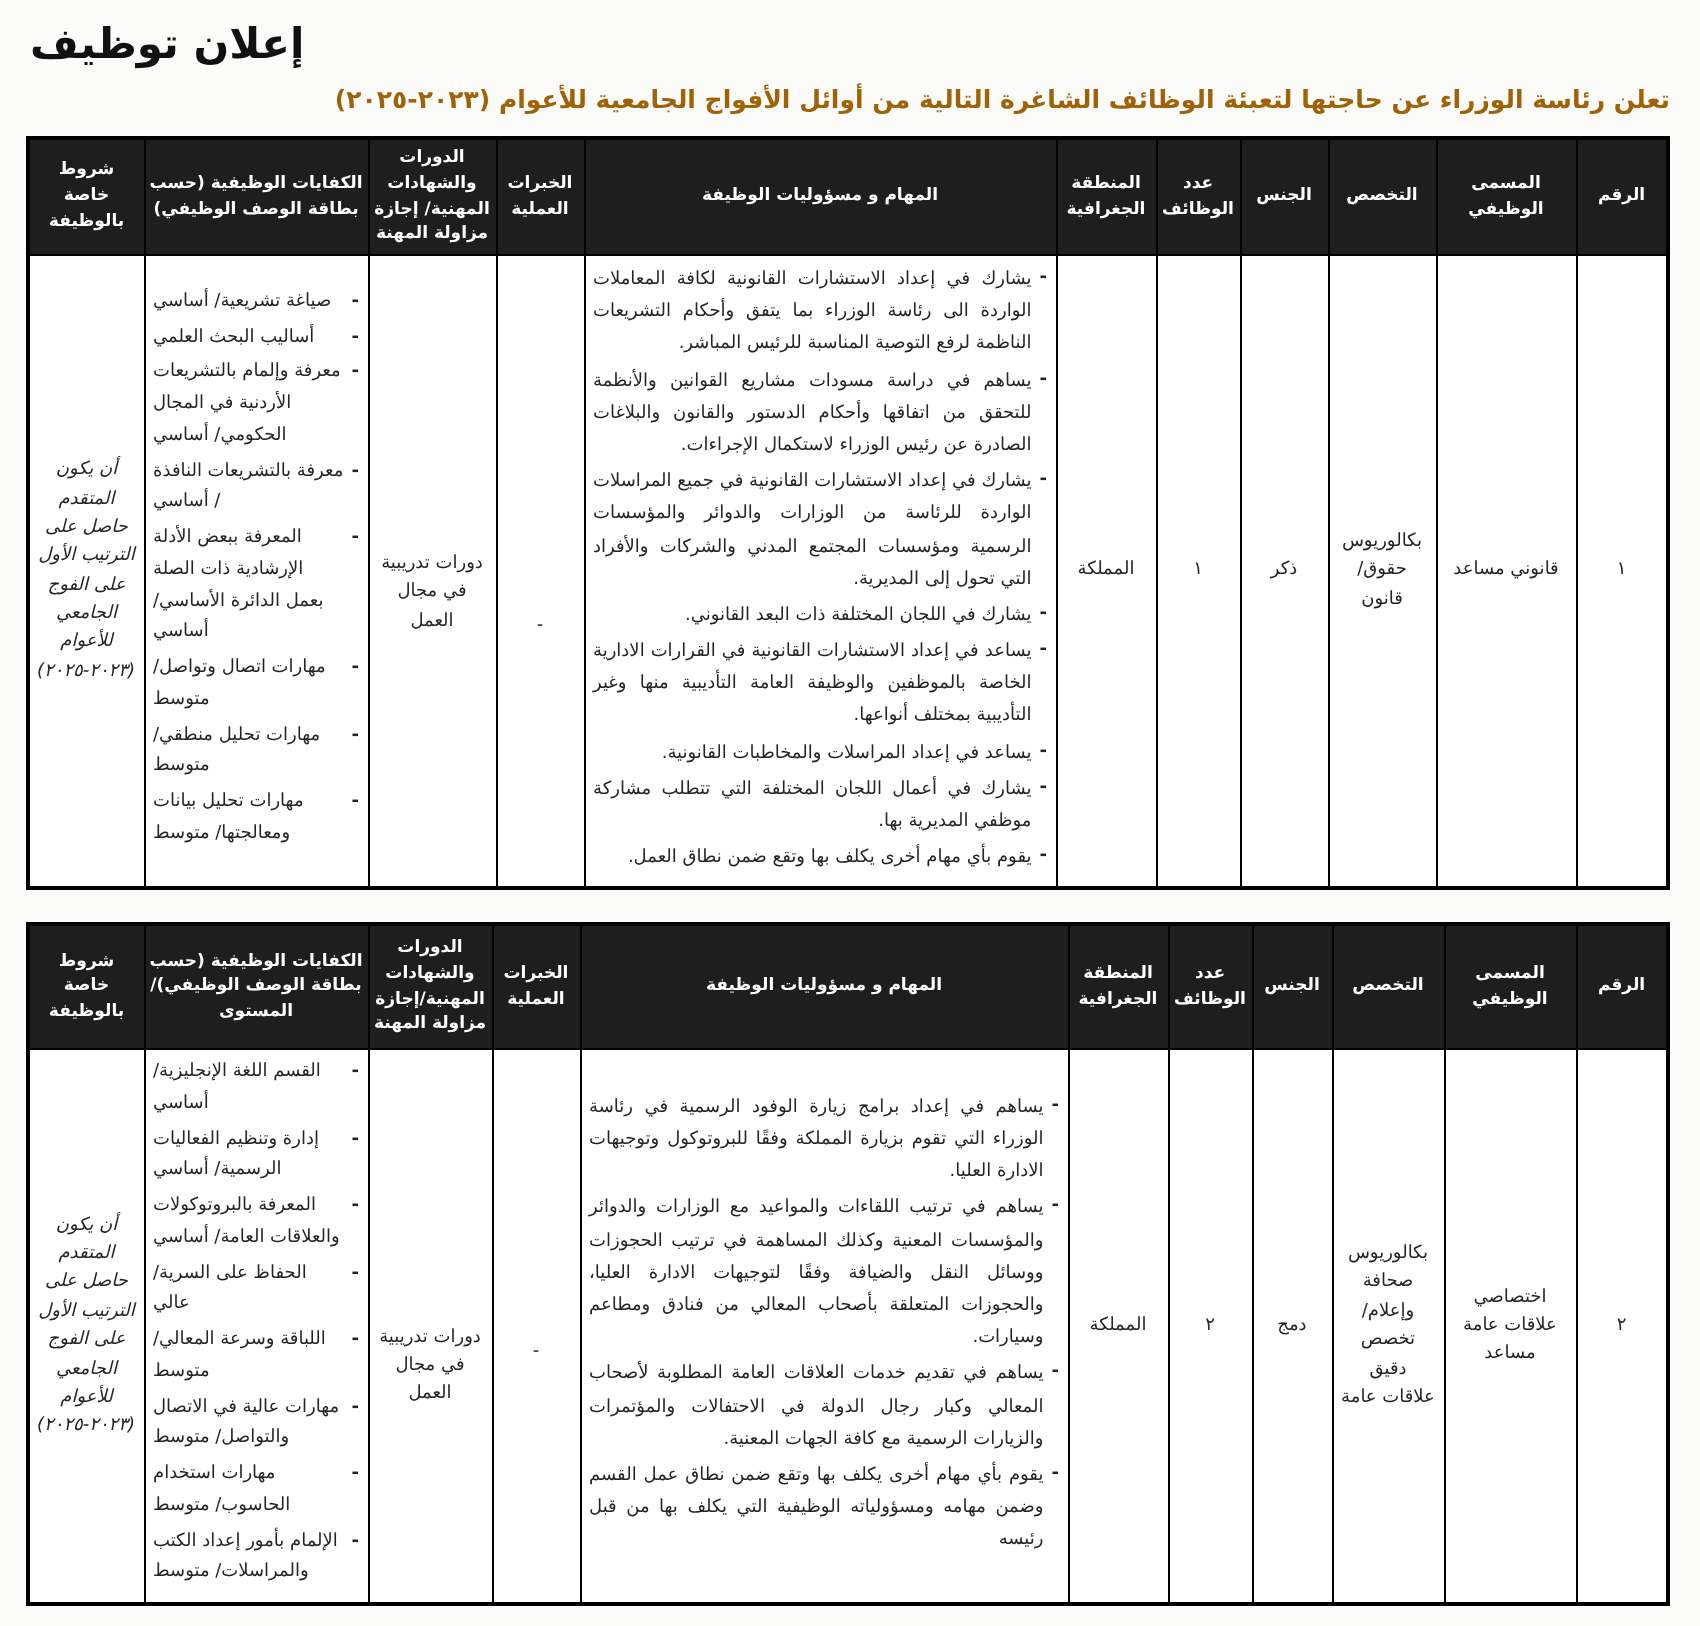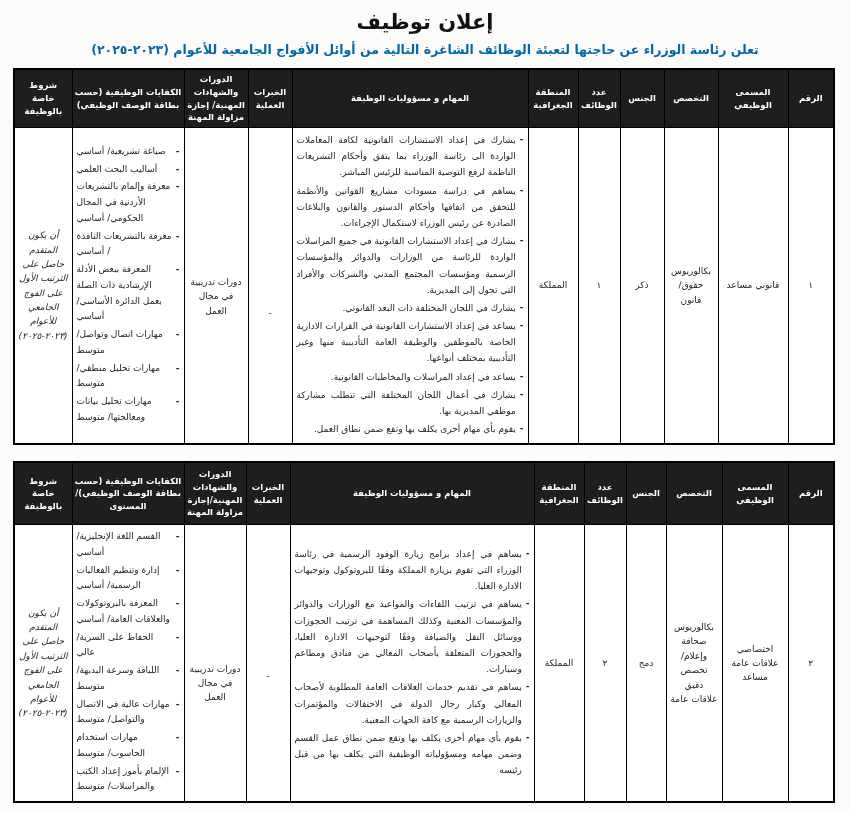--- a/index.html
+++ b/index.html
@@ -6,26 +6,26 @@
   body{
     width:850px;height:813px;
     background:#fbfbfa;
     font-family:"DejaVu Sans", sans-serif;
     color:#1f1f1f;
     direction:rtl;
     overflow:hidden;
   }
   .page{padding:8px 15px 0 15px;}
   .title{
-    text-align:center;font-weight:bold;font-size:21px;
+    text-align:left;font-weight:bold;font-size:21px;
     letter-spacing:0.5px;margin:2px 0 8px 0;color:#111;
   }
   .sub{
-    text-align:center;font-weight:bold;font-size:12.5px;
-    margin:0 0 11px 0;color:#0369a1;
+    font-weight:bold;font-size:12.5px;
+    margin:0 0 11px 0;color:#a16207;
   }
   table.jobs{
     width:820px;border-collapse:collapse;table-layout:fixed;
     border:2px solid #000;background:#fff;
   }
   table.jobs th{
     background:#1e1e1e;color:#fff;font-weight:bold;
     font-size:8.5px;line-height:1.5;padding:3px 2px;
     border:1px solid #000;text-align:center;vertical-align:middle;
   }
@@ -239,21 +239,21 @@
             <div class="bullet">
               <span class="dash">-</span>
               <span class="btxt">المعرفة بالبروتوكولات والعلاقات العامة/ أساسي</span>
             </div>
             <div class="bullet">
               <span class="dash">-</span>
               <span class="btxt">الحفاظ على السرية/ عالي</span>
             </div>
             <div class="bullet">
               <span class="dash">-</span>
-              <span class="btxt">اللباقة وسرعة البديهة/ متوسط</span>
+              <span class="btxt">اللباقة وسرعة المعالي/ متوسط</span>
             </div>
             <div class="bullet">
               <span class="dash">-</span>
               <span class="btxt">مهارات عالية في الاتصال والتواصل/ متوسط</span>
             </div>
             <div class="bullet">
               <span class="dash">-</span>
               <span class="btxt">مهارات استخدام الحاسوب/ متوسط</span>
             </div>
             <div class="bullet">

